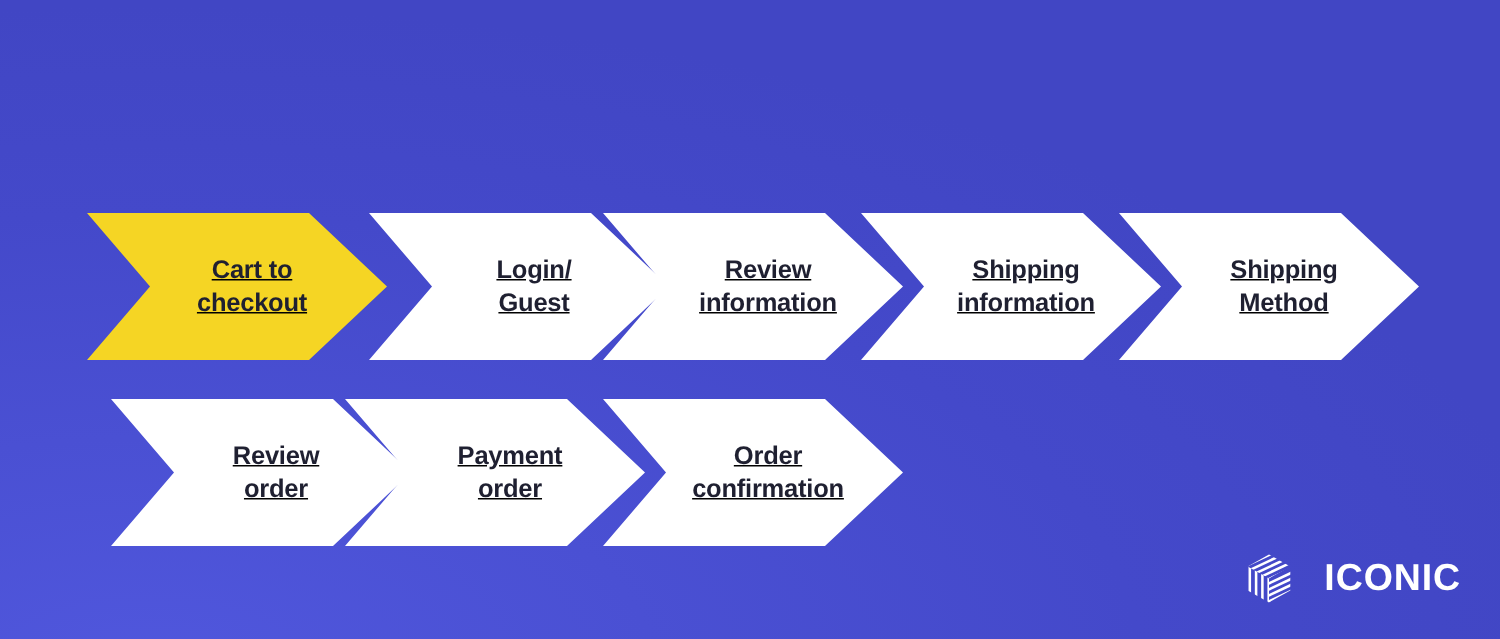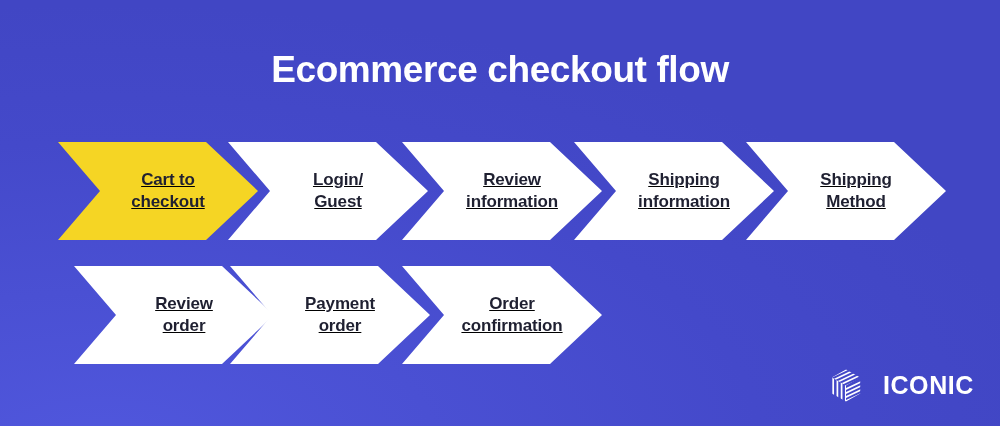--- a/index.html
+++ b/index.html
@@ -91,28 +91,27 @@
     font-weight:bold;
     letter-spacing:0.6px;
     line-height:25px;
   }
 </style>
 </head>
 <body>
 
 <div id="canvas">
 
-  <div id="title">Ecommerce checkout flow</div>
 
   <div class="flow-row" id="row-1">
       <div class="chevron yellow" style="left: 0px;">
         <div class="chev-label">Cart to
 checkout</div>
       </div>
-      <div class="chevron white" style="left: 170px;">
+      <div class="chevron white" style="left: 188px;">
         <div class="chev-label">Login/
 Guest</div>
       </div>
       <div class="chevron white" style="left: 344px;">
         <div class="chev-label">Review
 information</div>
       </div>
       <div class="chevron white" style="left: 516px;">
         <div class="chev-label">Shipping
 information</div>

